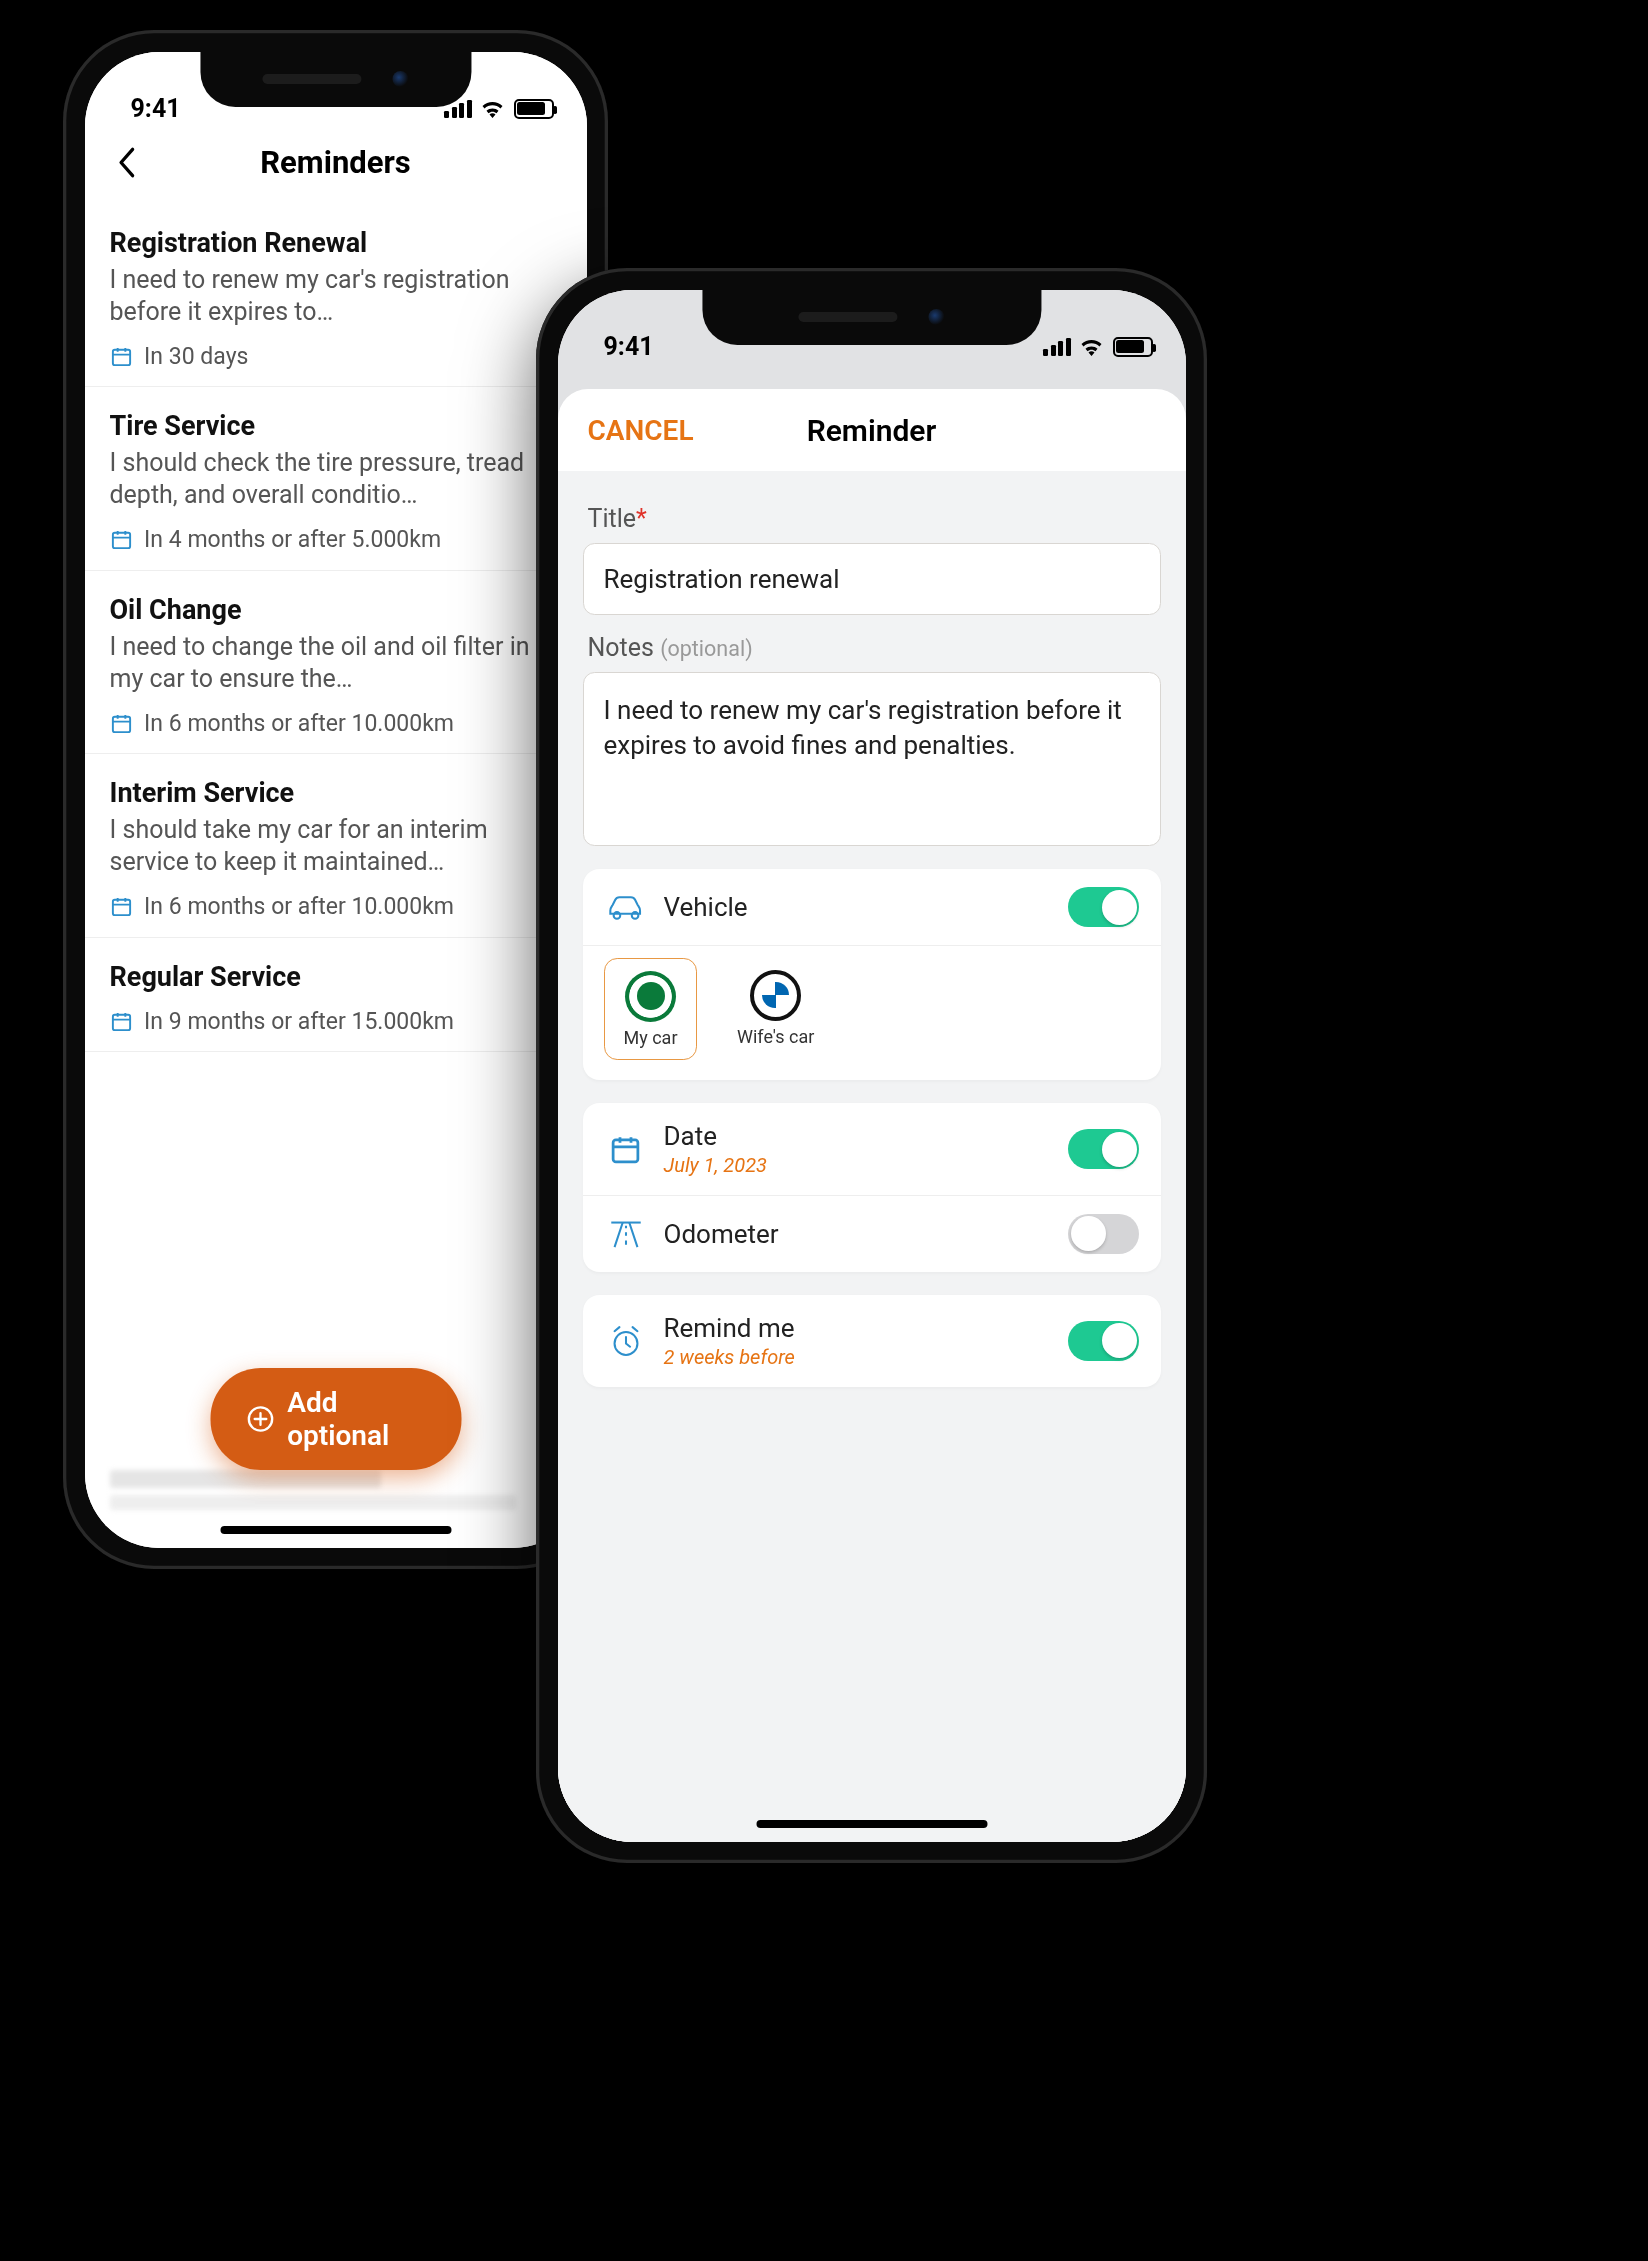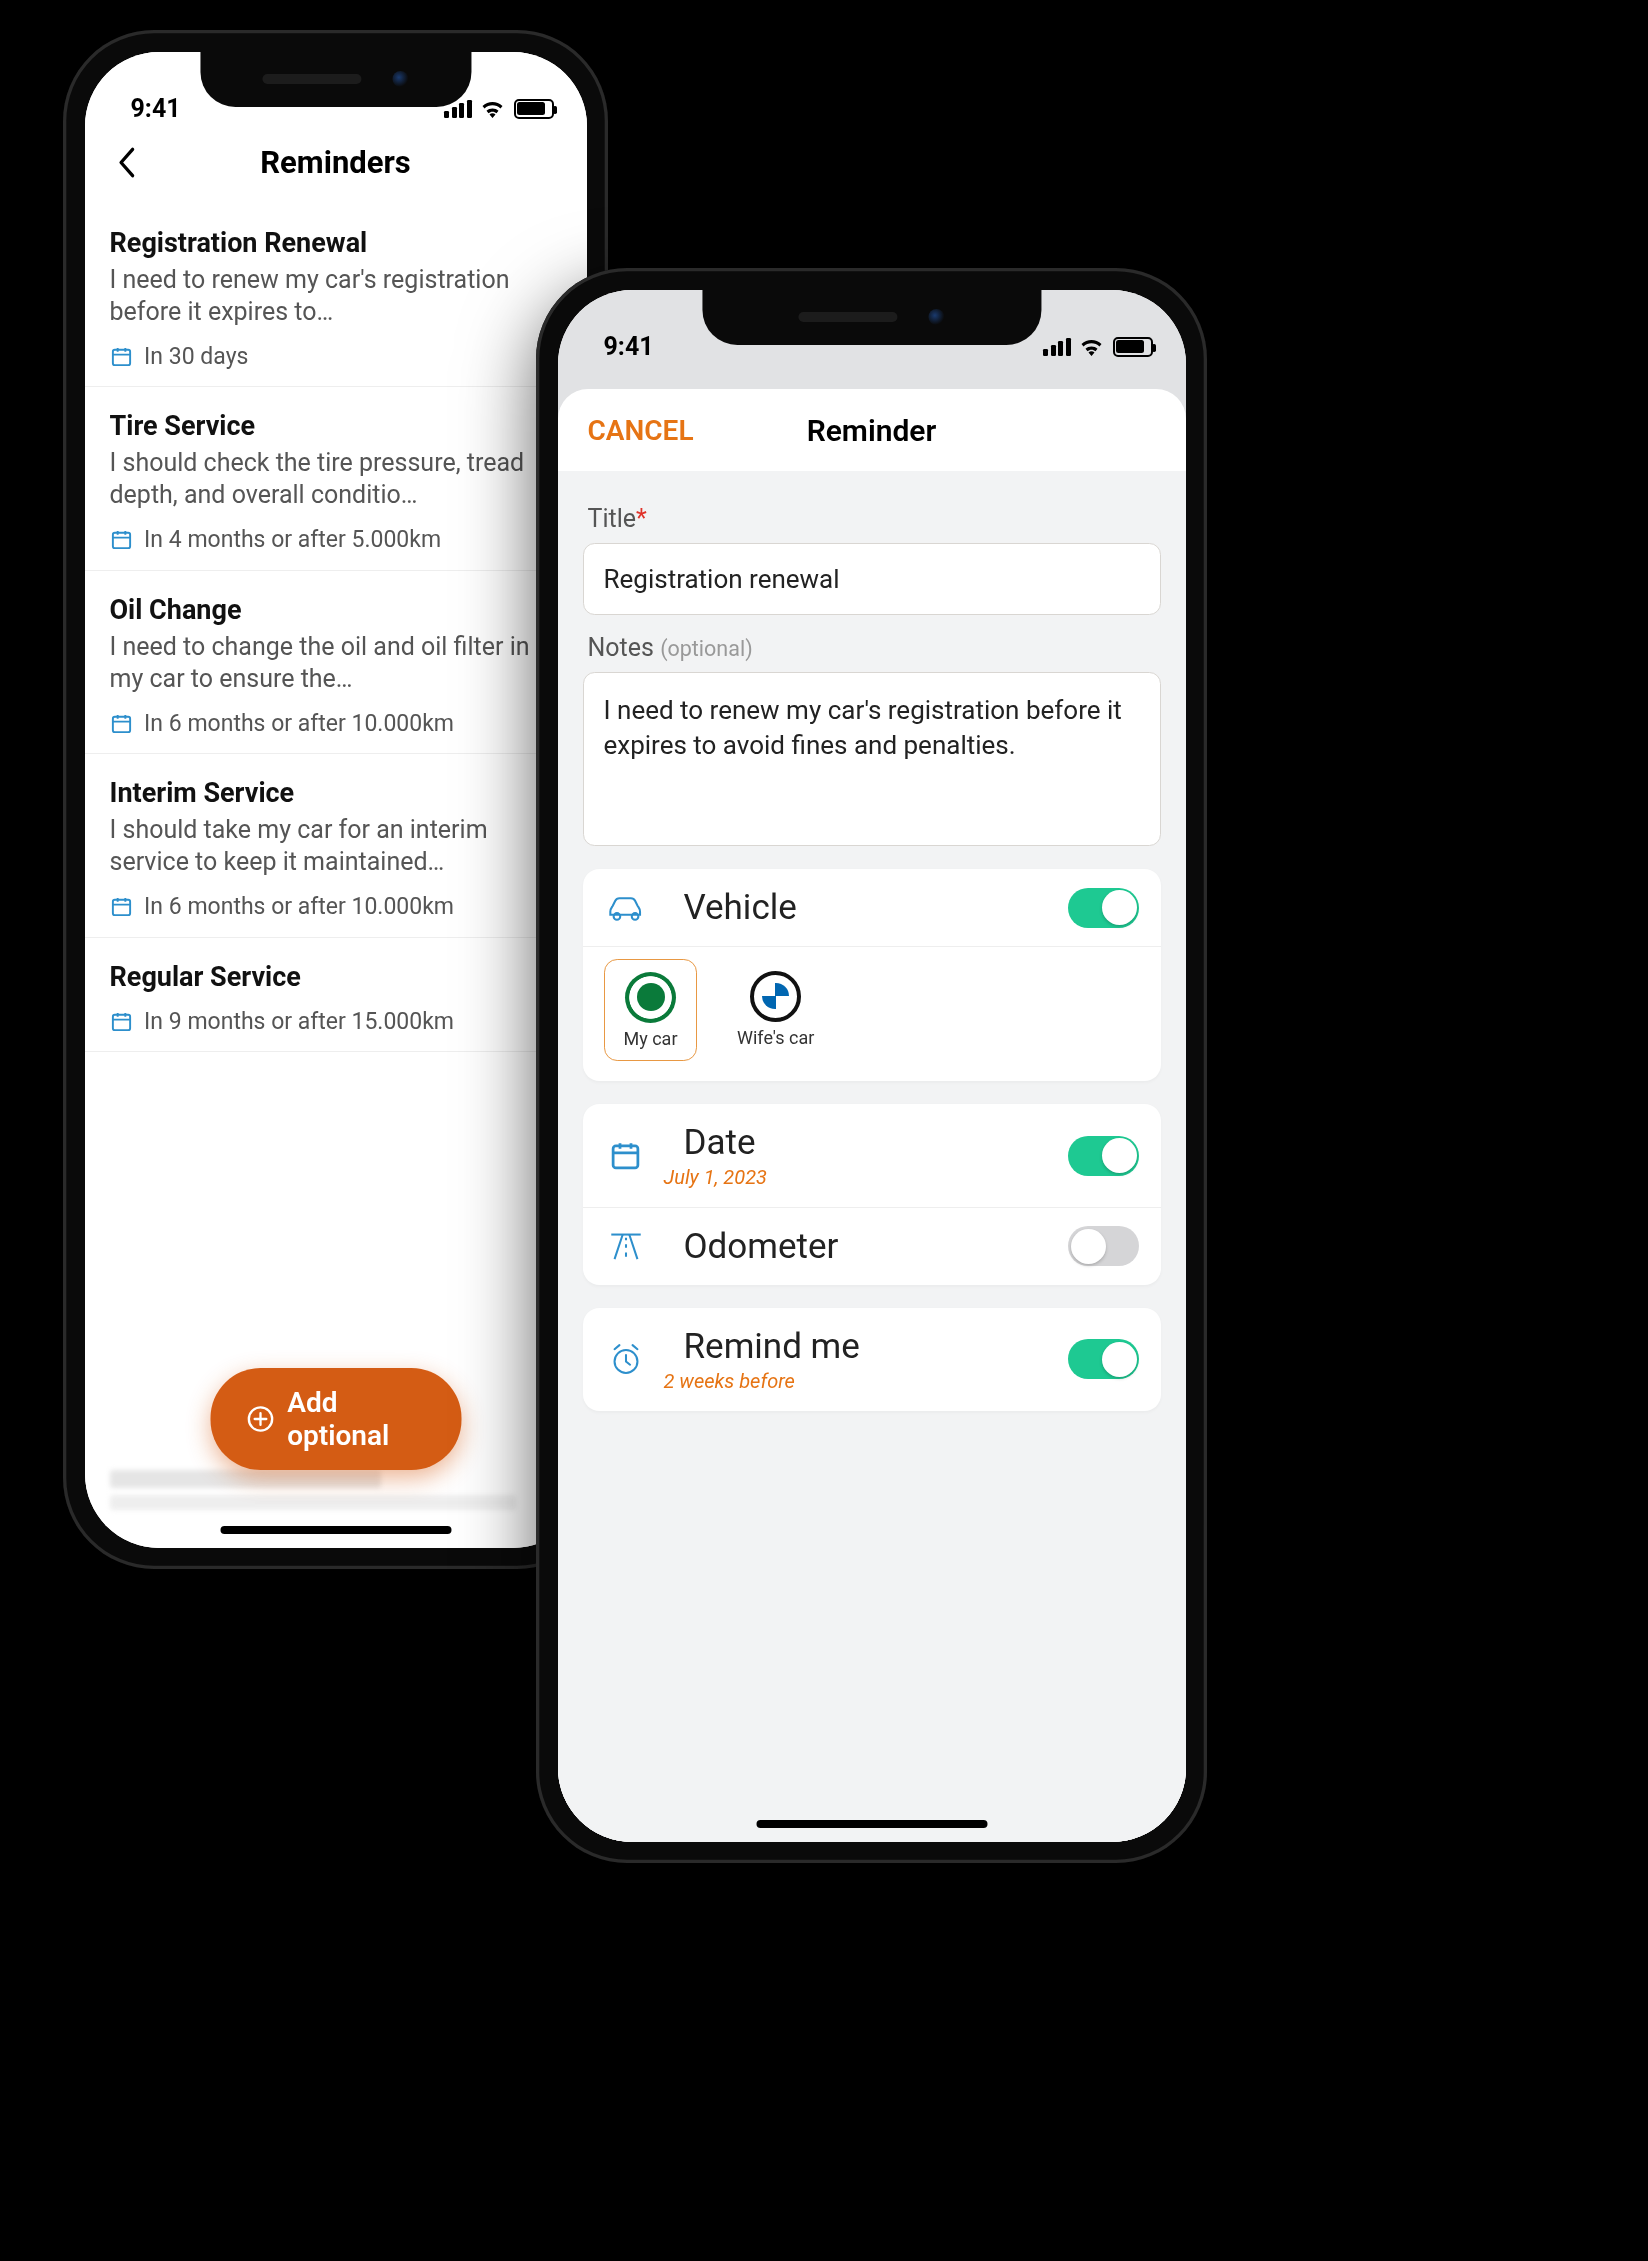--- a/index.html
+++ b/index.html
@@ -181,21 +181,21 @@
   }
   .card-row {
     display:flex; align-items:center;
     padding: 18px 21.5px;
     gap: 16.5px;
     position:relative;
   }
   .card-row + .card-row { border-top:0.8px solid #eee;}
   .card-icon { width:43px; display:flex; justify-content:center; color:#2d8fcc; }
   .card-text { flex:1;}
-  .card-title { font-size:35px; color:#222;margin-left:20px;}
+  .card-title { font-size:26px; color:#222;}
   .card-sub { font-size:20px; color:#e67414; margin-top:1.7px;font-style:italic;}
   .toggle {
     width: 71px; height: 40px; border-radius: 40px;
     position:relative;
     background:#d5d5d7;
   }
   .toggle.on { background:#1ec992;}
   .toggle .knob {
     position:absolute; top:2.5px; width:35px; height:35px; border-radius:50%;
     background:#fff; box-shadow:0 1.7px 3.3px rgba(0,0,0,0.2);

